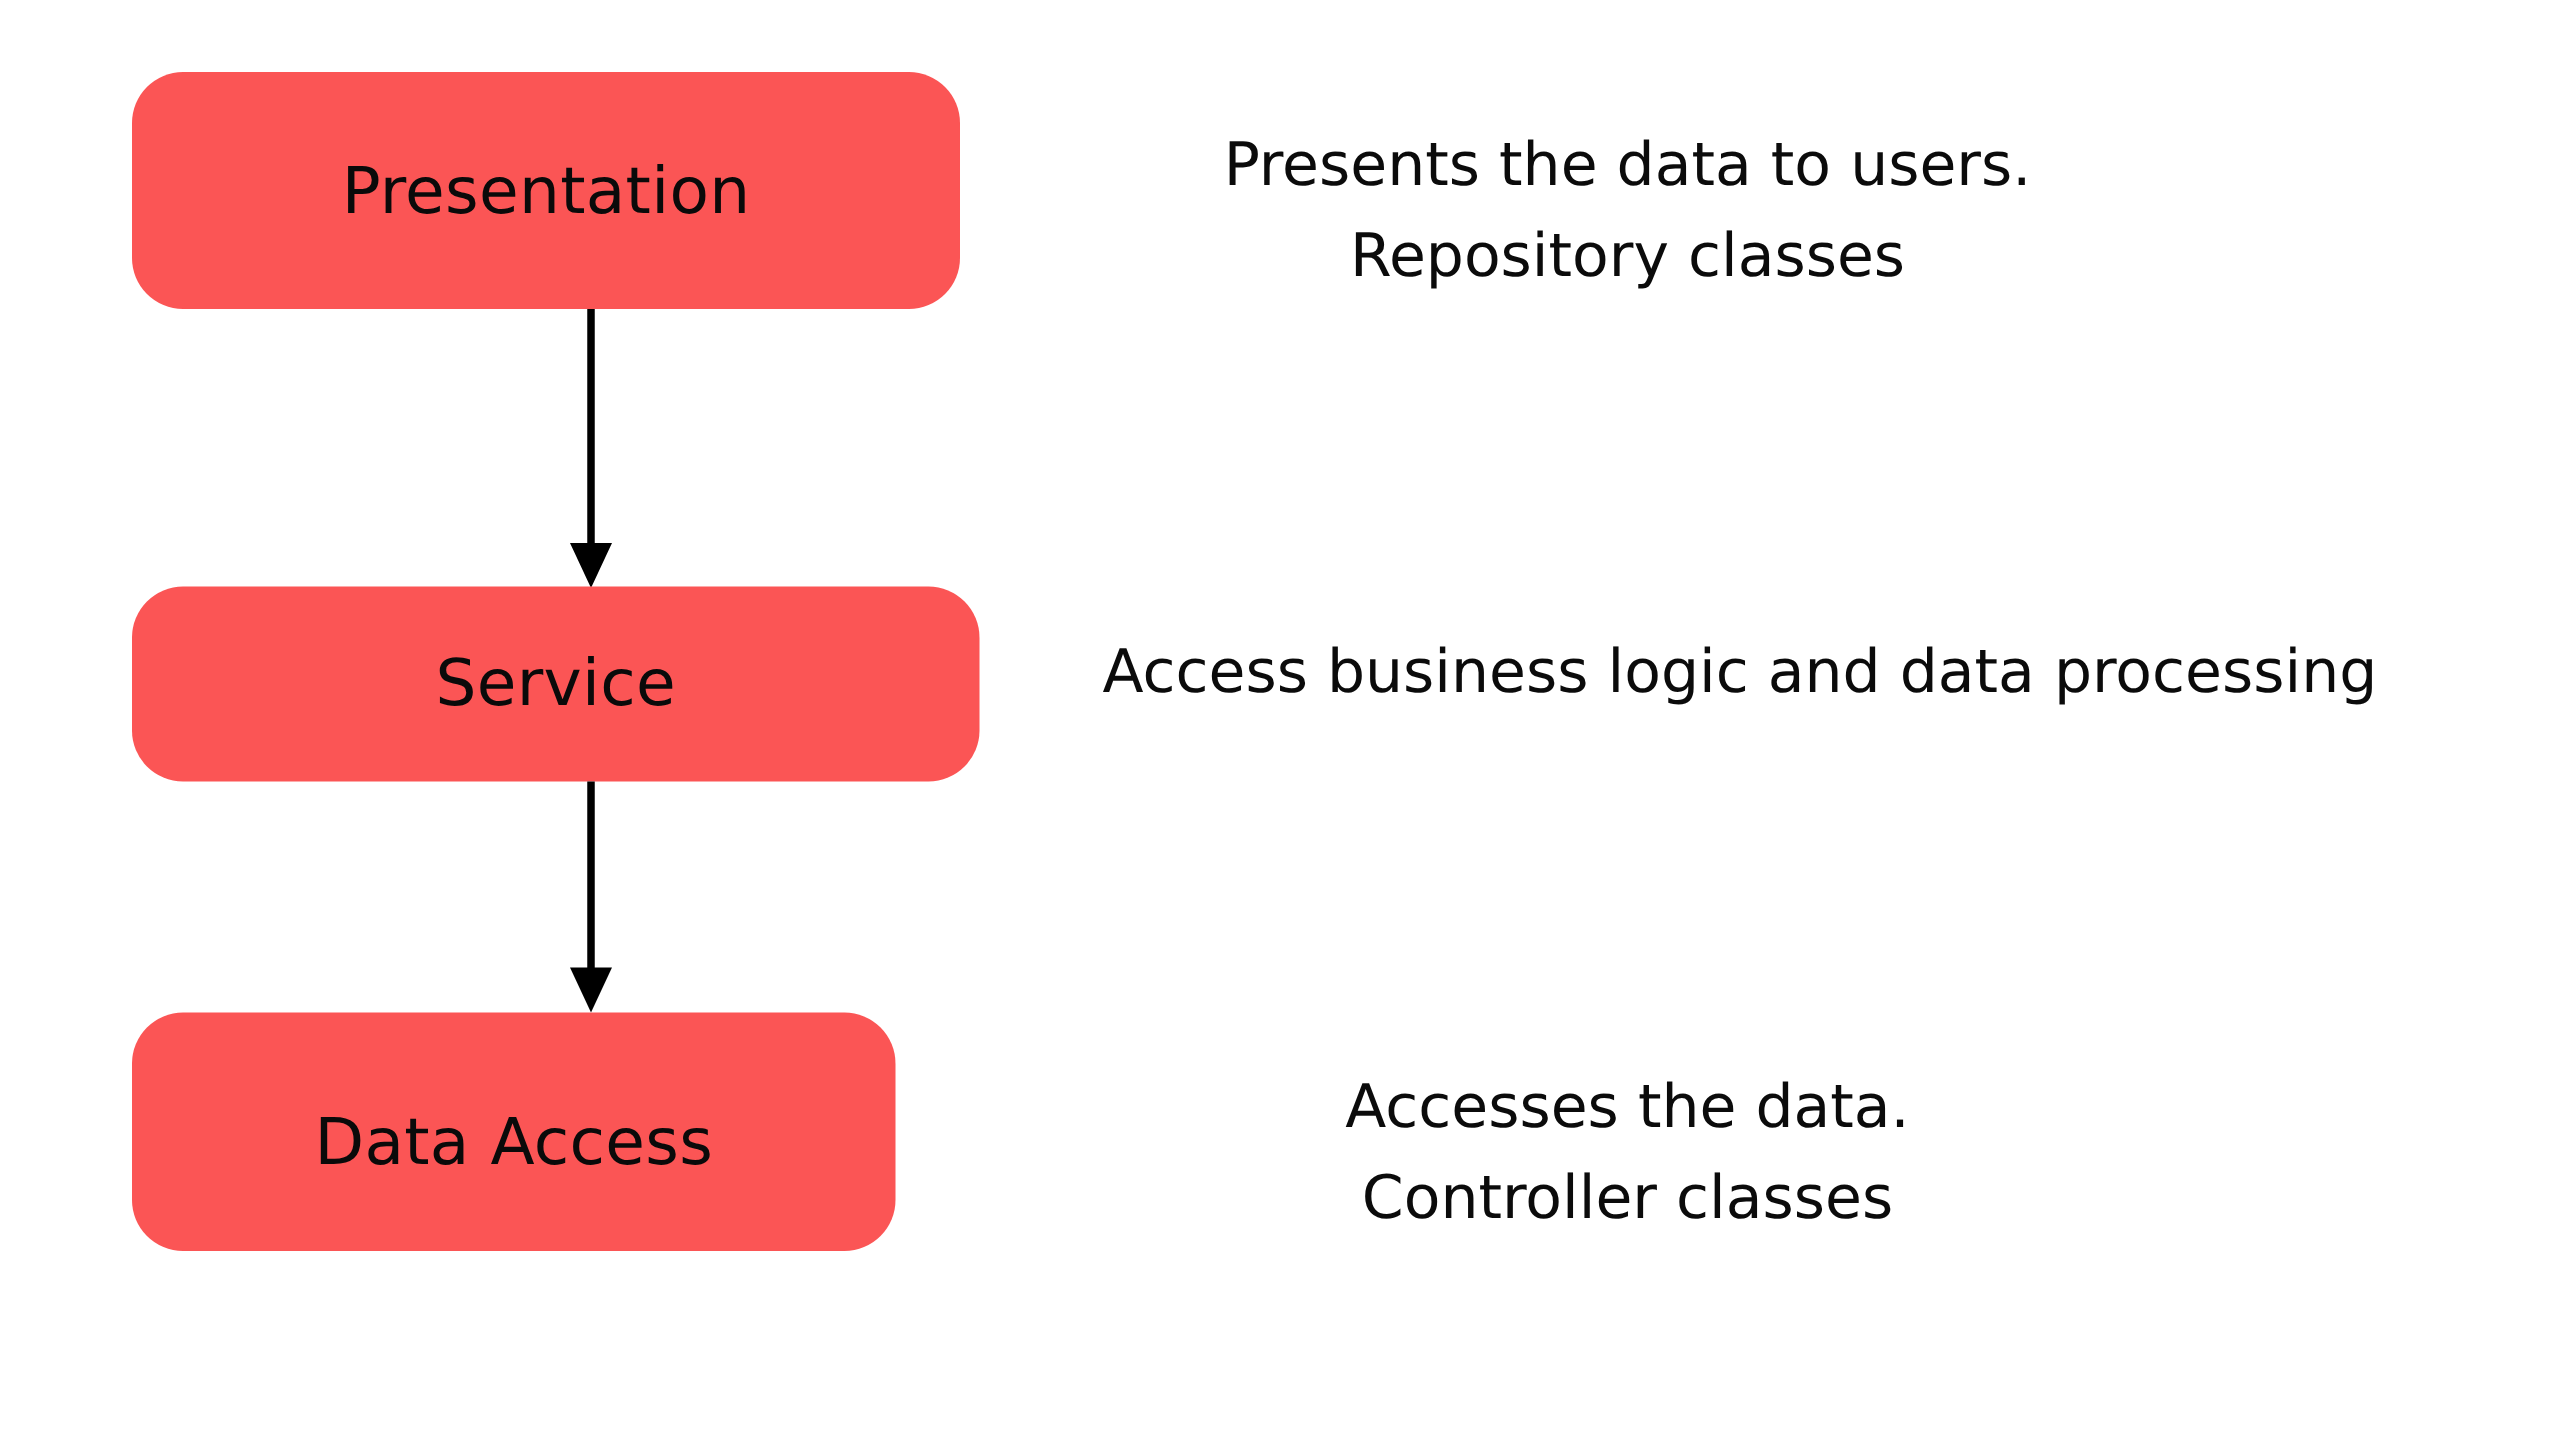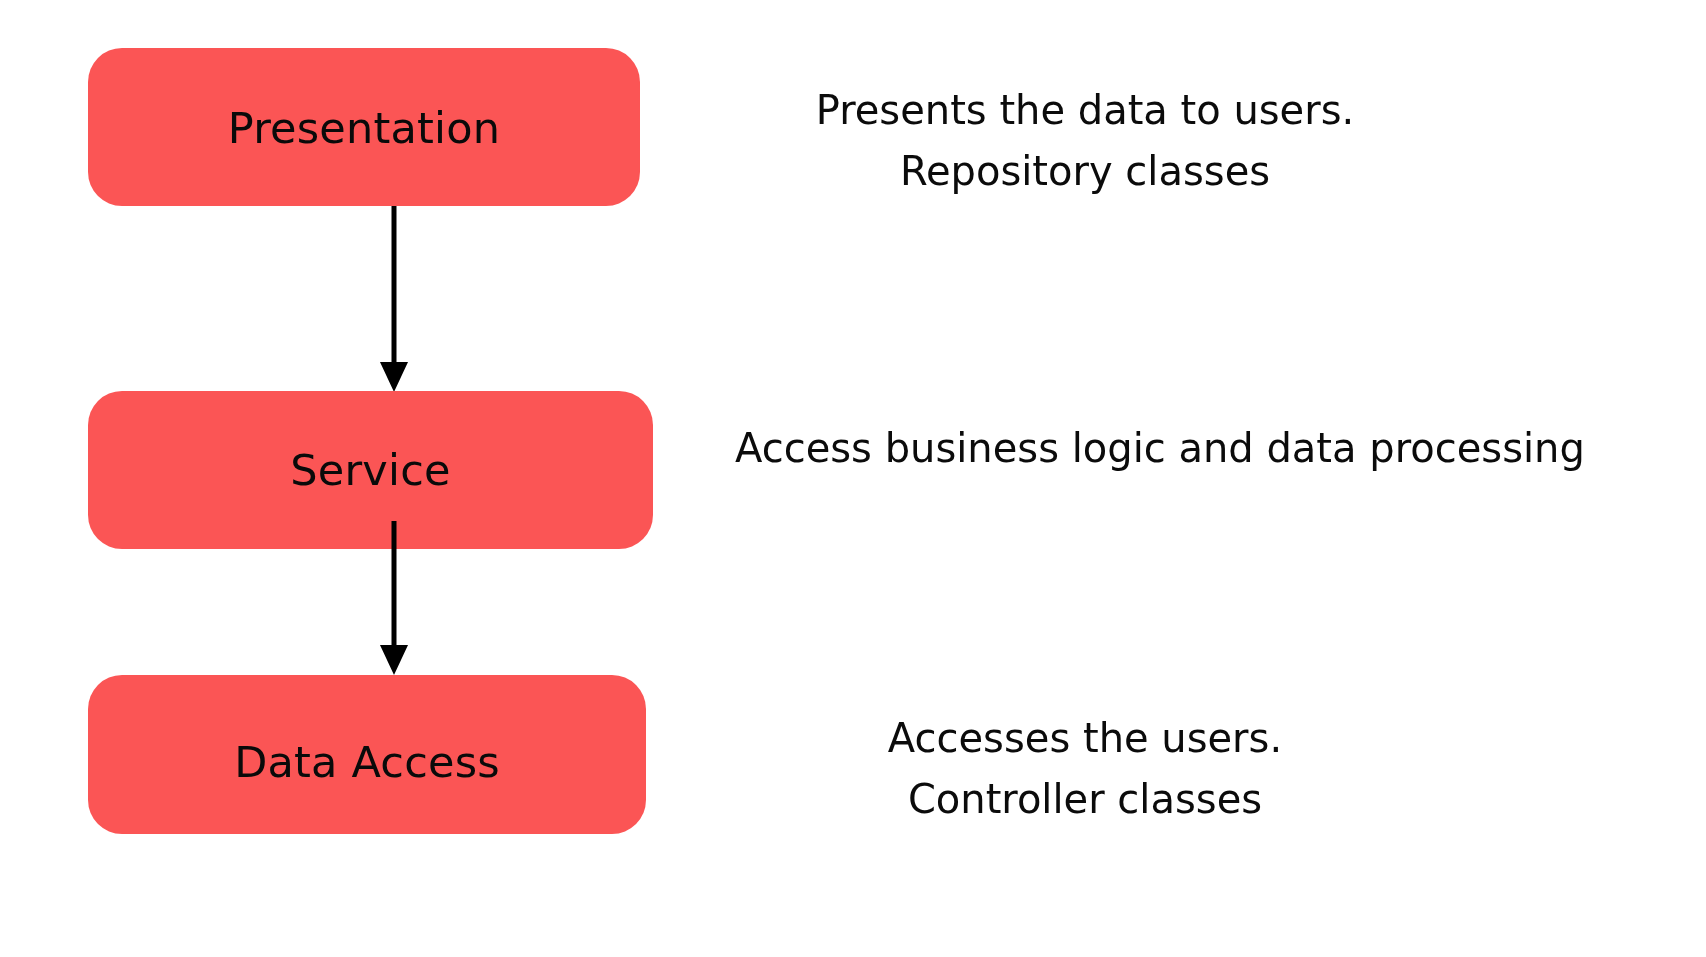--- a/index.html
+++ b/index.html
@@ -32,22 +32,22 @@
     font-family: "DejaVu Sans", sans-serif;
     font-size: 43px;
     font-weight: 400;
     color: #0a0a0a;
     line-height: 1;
     letter-spacing: 0.2px;
     white-space: nowrap;
   }
 
   #box-presentation { left: 88px;  top: 48px;  width: 552px; height: 158px; }
-  #box-service      { left: 88px;  top: 391px; width: 565px; height: 158px; }
-  #box-data-access  { left: 88px;  top: 675px; width: 558px; height: 159px; justify-content: center; }
+  #box-service      { left: 88px;  top: 391px; width: 565px; height: 130px; }
+  #box-data-access  { left: 88px;  top: 675px; width: 509px; height: 159px; justify-content: center; }
 
   
   #box-presentation .layer-label { transform: translateY(1px); }
   #box-service      .layer-label { transform: translateY(0px); }
   #box-data-access  .layer-label { transform: translateY(8px); }
 
   
   .connector {
     position: absolute;
     left: 0;
@@ -101,17 +101,17 @@
   <div class="annotation" id="note-presentation">
     <span class="note-line">Presents the data to users.</span>
     <span class="note-line">Repository classes</span>
   </div>
 
   <div class="annotation" id="note-service">
     <span class="note-line">Access business logic and data processing</span>
   </div>
 
   <div class="annotation" id="note-data-access">
-    <span class="note-line">Accesses the users.</span>
+    <span class="note-line">Accesses the data.</span>
     <span class="note-line">Controller classes</span>
   </div>
 
 </div>
 
 </body></html>

